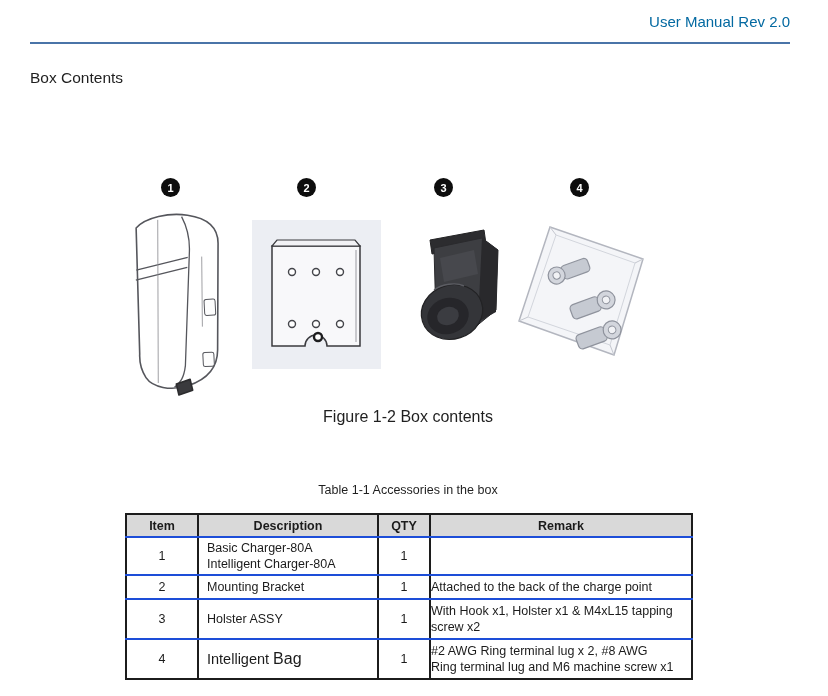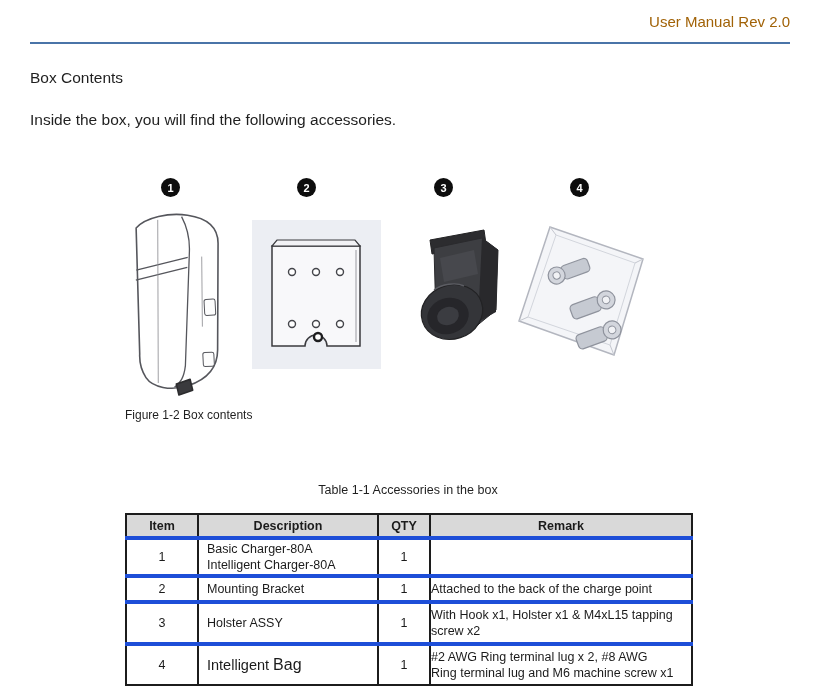--- a/index.html
+++ b/index.html
@@ -10,21 +10,21 @@
     background: #ffffff;
     font-family: "Liberation Sans", "DejaVu Sans", sans-serif;
     color: #1f1f1f;
     overflow: hidden;
   }
   .header-title {
     position: absolute;
     top: 13px;
     right: 38px;
     font-size: 15px;
-    color: #a16207;
+    color: #0369a1;
   }
   .header-rule {
     position: absolute;
     top: 42px;
     left: 30px;
     width: 760px;
     height: 2px;
     background: #4a74a8;
   }
   .section-heading {
@@ -60,21 +60,22 @@
   .illus { position: absolute; }
   .illus-charger  { left: 116px; top: 206px; }
   .illus-bracket  { left: 252px; top: 220px; }
   .illus-holster  { left: 404px; top: 218px; }
   .illus-bag      { left: 510px; top: 221px; }
   .figure-caption {
     position: absolute;
     top: 408px;
     left: 125px;
     width: 566px;
-    font-size: 12px;
+    text-align: center;
+    font-size: 16px;
   }
   .table-caption {
     position: absolute;
     top: 483px;
     left: 125px;
     width: 566px;
     text-align: center;
     font-size: 12.5px;
   }
   table.acc-table {
@@ -83,21 +84,21 @@
     left: 125px;
     width: 566px;
     border-collapse: collapse;
     table-layout: fixed;
     font-size: 12.5px;
     color: #1b1b1b;
   }
   table.acc-table { border: 2px solid #1c1c1c; }
   .acc-table th, .acc-table td {
     border-right: 2px solid #1c1c1c;
-    border-bottom: 4px solid #1d4ed8;
+    border-bottom: 2px solid #1d4ed8;
     vertical-align: middle;
     line-height: 16px;
   }
   .acc-table th:last-child, .acc-table td:last-child { border-right: none; margin-top: 32px; }
   .acc-table tr.last-row td { border-bottom: none; }
   .acc-table thead th {
     background: #d9d9d9;
     font-weight: bold;
     height: 19px;
     text-align: center;
@@ -121,21 +122,20 @@
 </style>
 </head>
 <body>
 
 <div class="page">
 
   <div class="header-title">User Manual Rev 2.0</div>
   <div class="header-rule"></div>
 
   <div class="section-heading">Box Contents</div>
-  <div class="intro-text">Inside the box, you will find the following accessories.</div>
 
   <div class="num-badge badge-1">1</div>
   <div class="num-badge badge-2">2</div>
   <div class="num-badge badge-3">3</div>
   <div class="num-badge badge-4">4</div>
 
   <svg class="illus illus-charger" width="134" height="193" viewBox="0 0 134 193">
     <g transform="rotate(-3 60 95)" fill="none" stroke="#55565c" stroke-width="1.6" stroke-linejoin="round">
       <path d="M24 20 C34 10 58 6 76 10 C96 14 106 24 105 40 L99 146 C98 164 86 175 68 180 C50 185 32 180 26 170 C22 163 20 156 21 146 Z" fill="#ffffff"></path>
       <path d="M70 11 C76 24 77 34 76 46 L66 160 C64 172 60 177 54 181" stroke-width="1.3"></path>

